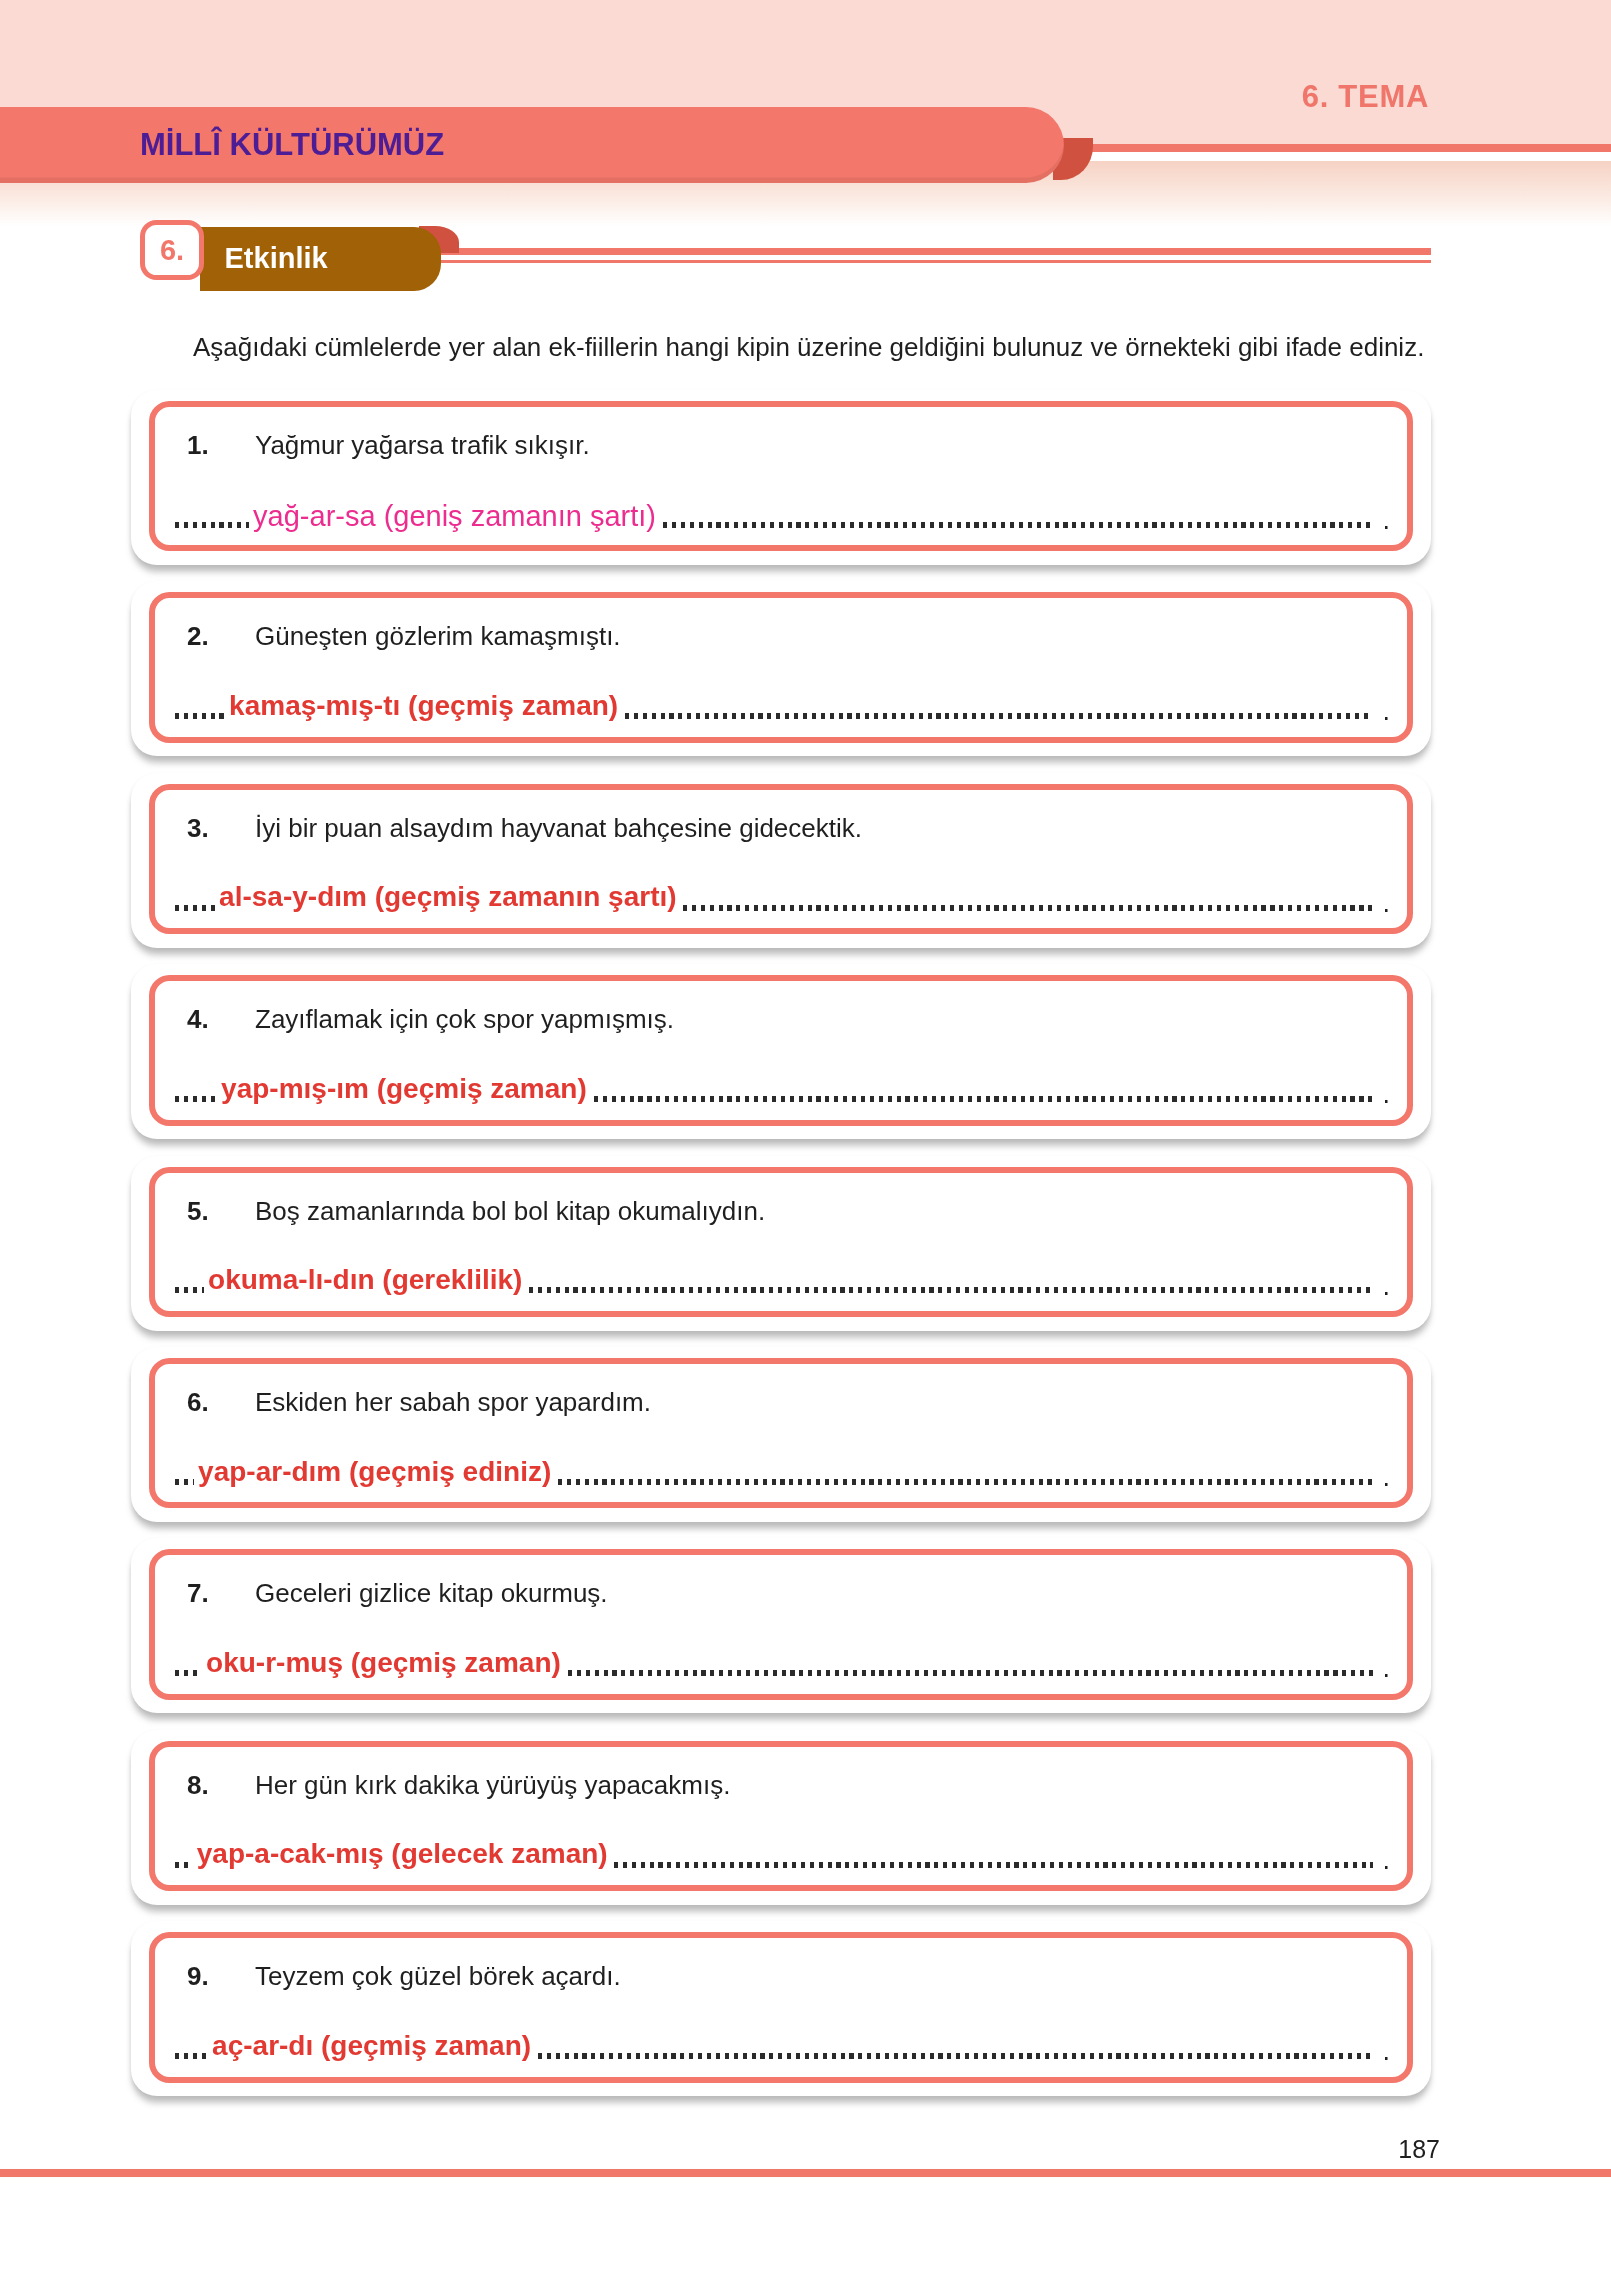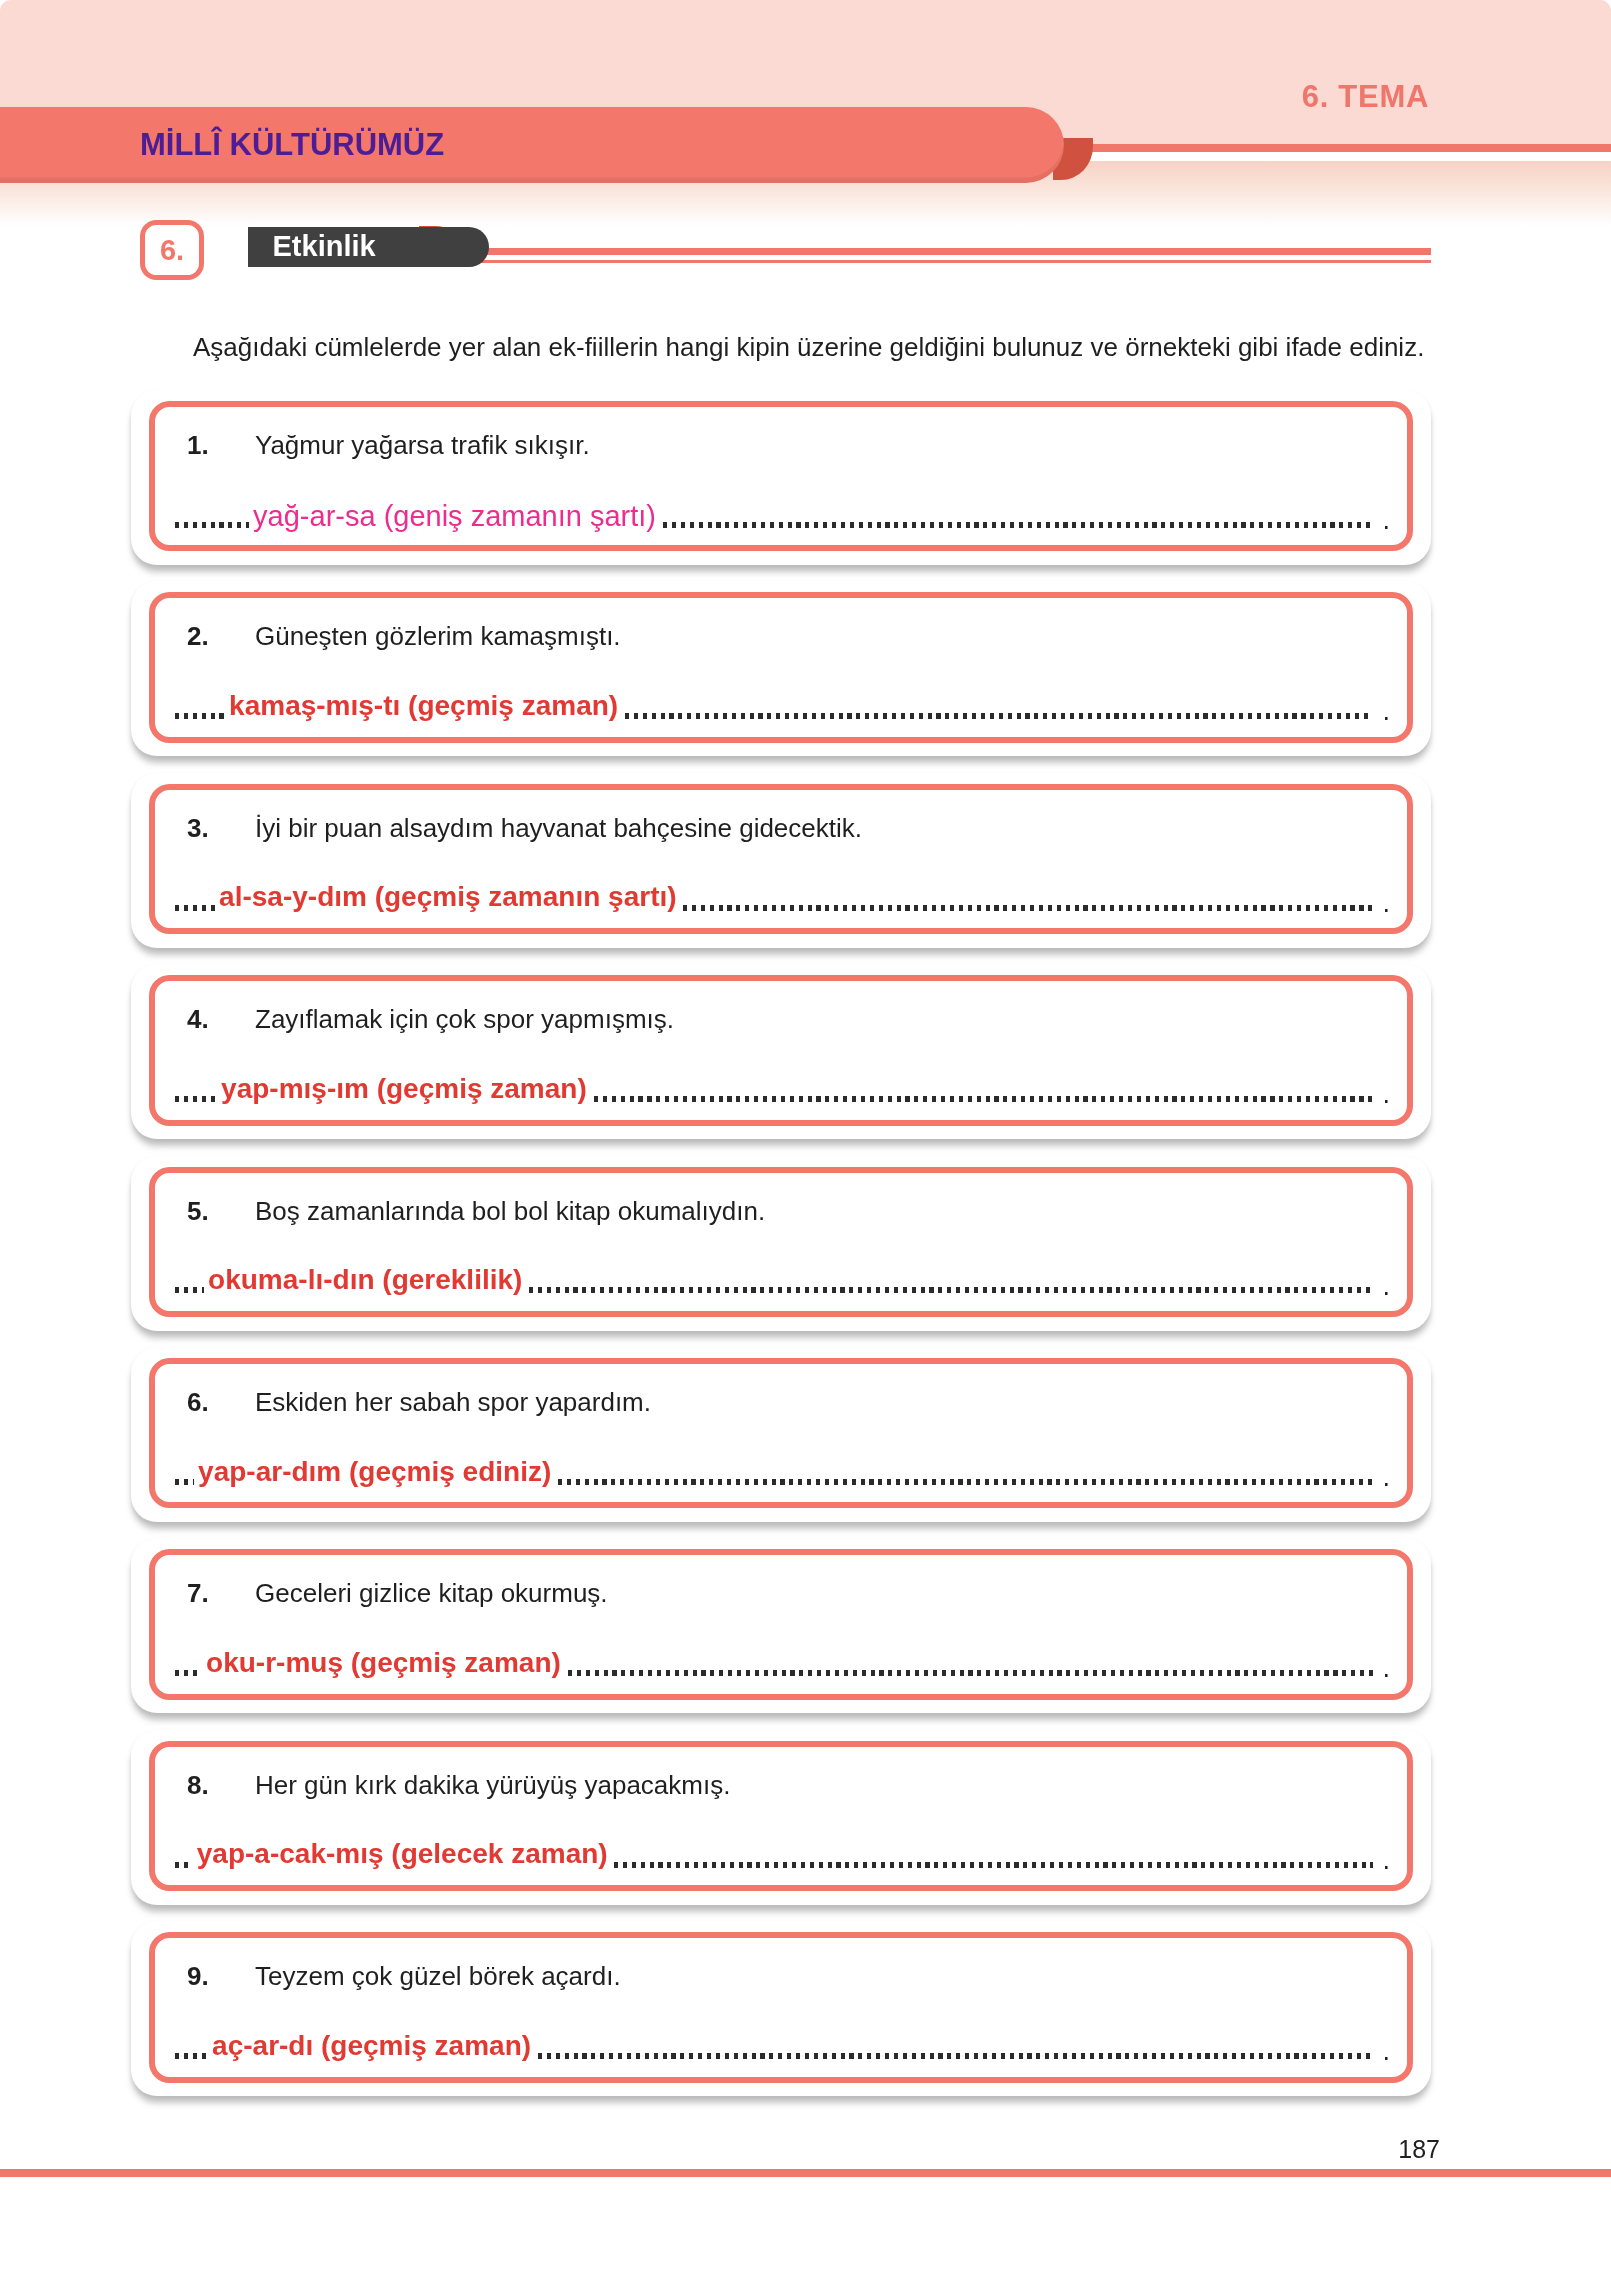--- a/index.html
+++ b/index.html
@@ -2,42 +2,41 @@
 <html style="font-size:11px"><head>
 <meta charset="utf-8">
 <style>
   html,body{margin:0;padding:0;background:#fff;}
   .page{
     position:relative;
     width:1611px;height:2295px;
     background:#ffffff;
     font-family:"Liberation Sans", sans-serif;
     overflow:hidden;
-    border-radius:11px;
   }
   
   .pink-block{position:absolute;top:0;left:0;width:100%;height:145px;background:#FADAD3;}
   .tema{position:absolute;top:79px;right:182px;font-size:31px;font-weight:bold;color:#F0756A;letter-spacing:0.7px;}
   .top-rule{position:absolute;top:144px;left:0;width:100%;height:8.2px;background:#F2776B;z-index:1;}
   .header-gradient{position:absolute;top:161px;left:0;width:100%;height:65px;
     background:linear-gradient(180deg,#F6D2C4 0%,#FBEAE2 55%,#ffffff 100%);}
   .banner-fold{position:absolute;top:138px;left:1053px;width:40px;height:42px;background:#D0513F;
     border-radius:0 0 80% 0;z-index:2;}
   .banner{position:absolute;top:107px;left:0;width:1064px;height:76px;background:#F3776B;
     border-radius:0 38px 38px 0;z-index:3;display:flex;align-items:center;
     box-shadow:inset 0 -5.5px 0 rgba(0,0,0,0.06);}
   .banner-title{color:#4c1d95;font-size:31px;font-weight:bold;letter-spacing:0px;margin-left:140px;}
   
   .act-row{position:absolute;top:220px;left:0;width:100%;height:75px;}
   .act-line-thick{position:absolute;left:434px;top:28px;width:997px;height:6.8px;background:#F2776B;}
   .act-line-thin{position:absolute;left:434px;top:40px;width:997px;height:3.4px;background:#F2776B;}
   .act-fold{position:absolute;left:419px;top:5.5px;width:40px;height:27px;background:#D0513F;
     border-radius:0 60% 0 0;z-index:2;}
-  .act-ribbon{position:absolute;left:200px;top:6.8px;width:241px;height:40px;background:#404040;
-    border-radius:0 27px 27px 0;z-index:3;display:flex;align-items:center;margin-left:48px;}
+  .act-ribbon{position:absolute;left:200px;top:6.8px;width:241px;height:64px;background:#a16207;
+    border-radius:0 27px 27px 0;z-index:3;display:flex;align-items:center;}
   .act-ribbon-label{color:#fff;font-size:29px;font-weight:bold;margin-left:24.5px;}
   .act-badge{position:absolute;left:140px;top:0;width:64px;height:60px;background:#fff;
     border:5.5px solid #F3776B;border-radius:16.4px;z-index:4;display:flex;align-items:center;justify-content:center;box-sizing:border-box;}
   .act-badge-num{color:#F2766A;font-size:29px;font-weight:bold;}
   
   .instruction{position:absolute;top:299px;left:144px;width:1326px;
     font-size:26px;line-height:44px;color:#1F1F1F;text-indent:49px;}
   
   .cards{position:absolute;top:390px;left:131px;width:1300px;}
   .card{position:relative;height:175px;margin-bottom:16.4px;background:#ffffff;border-radius:26px;

